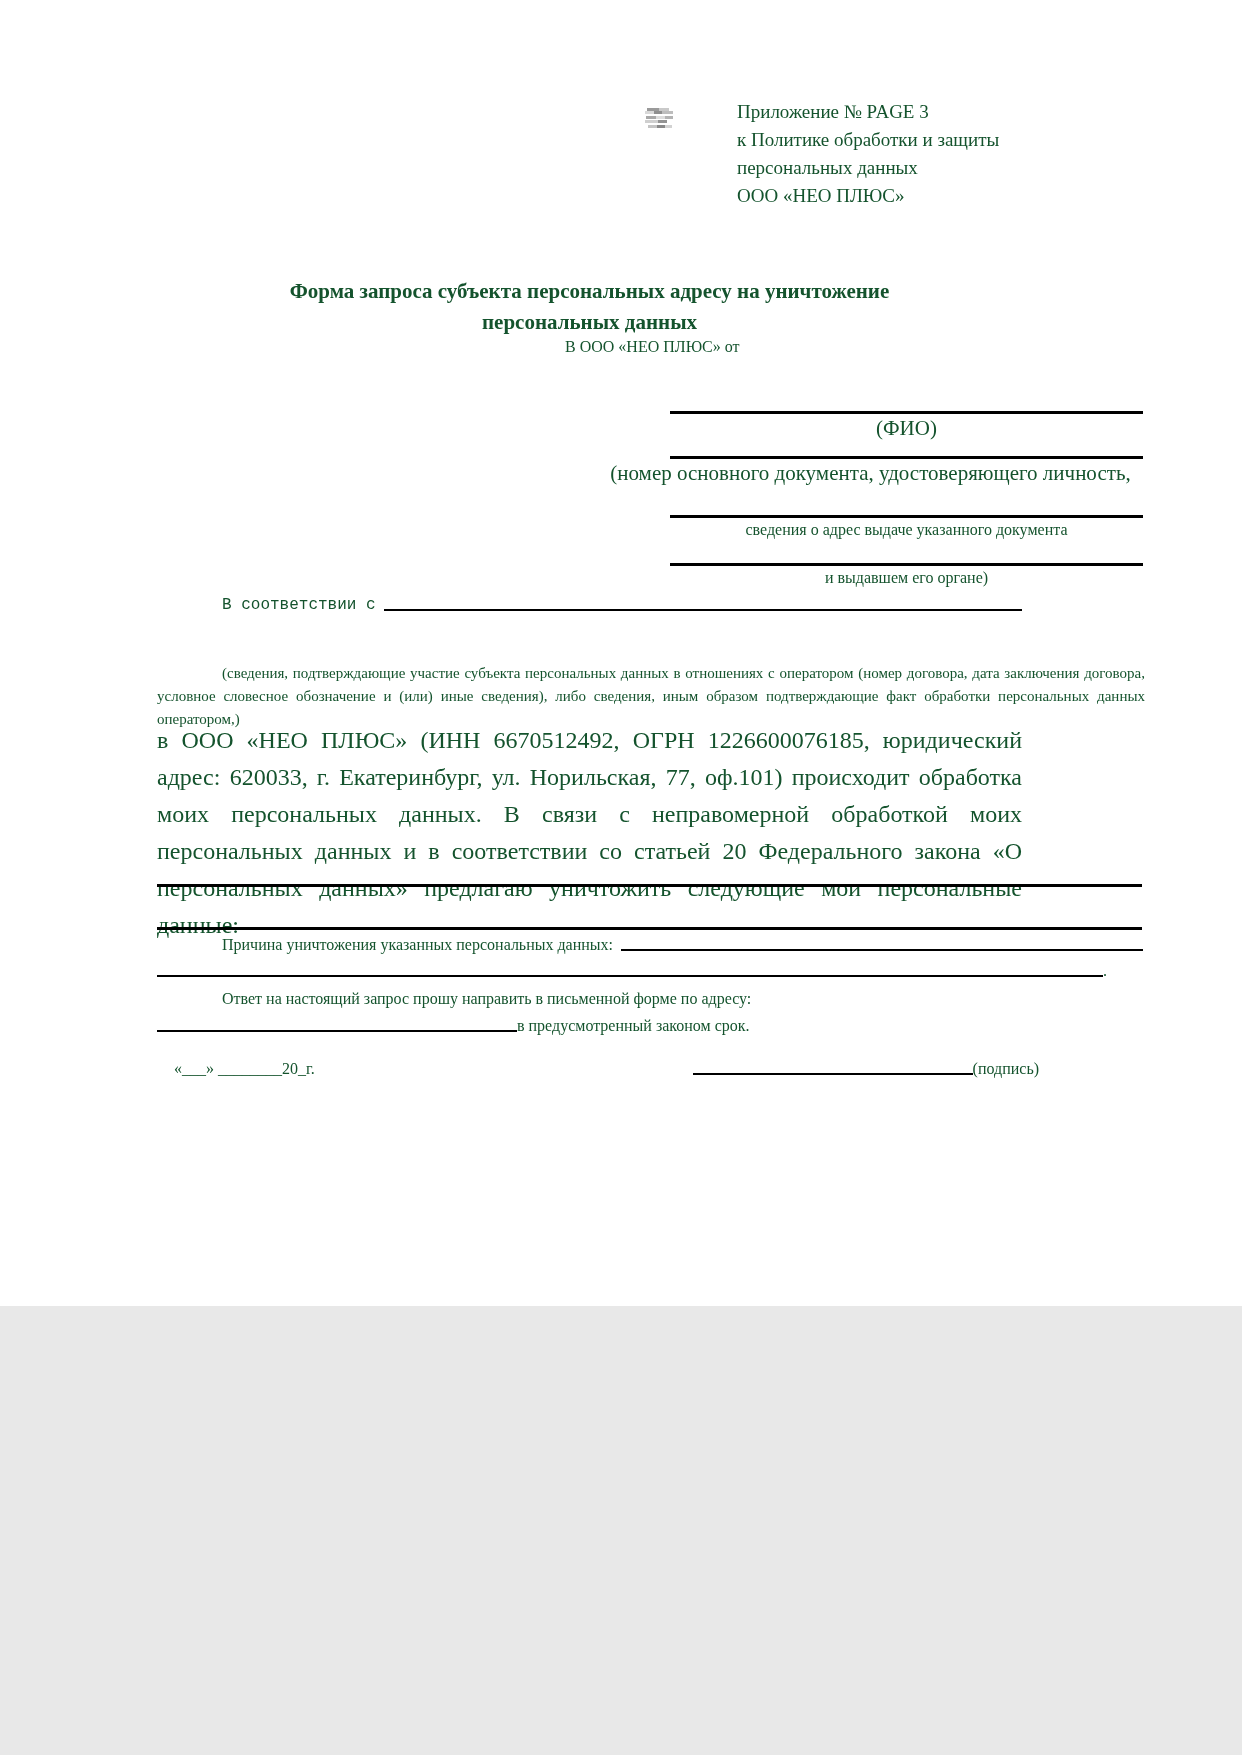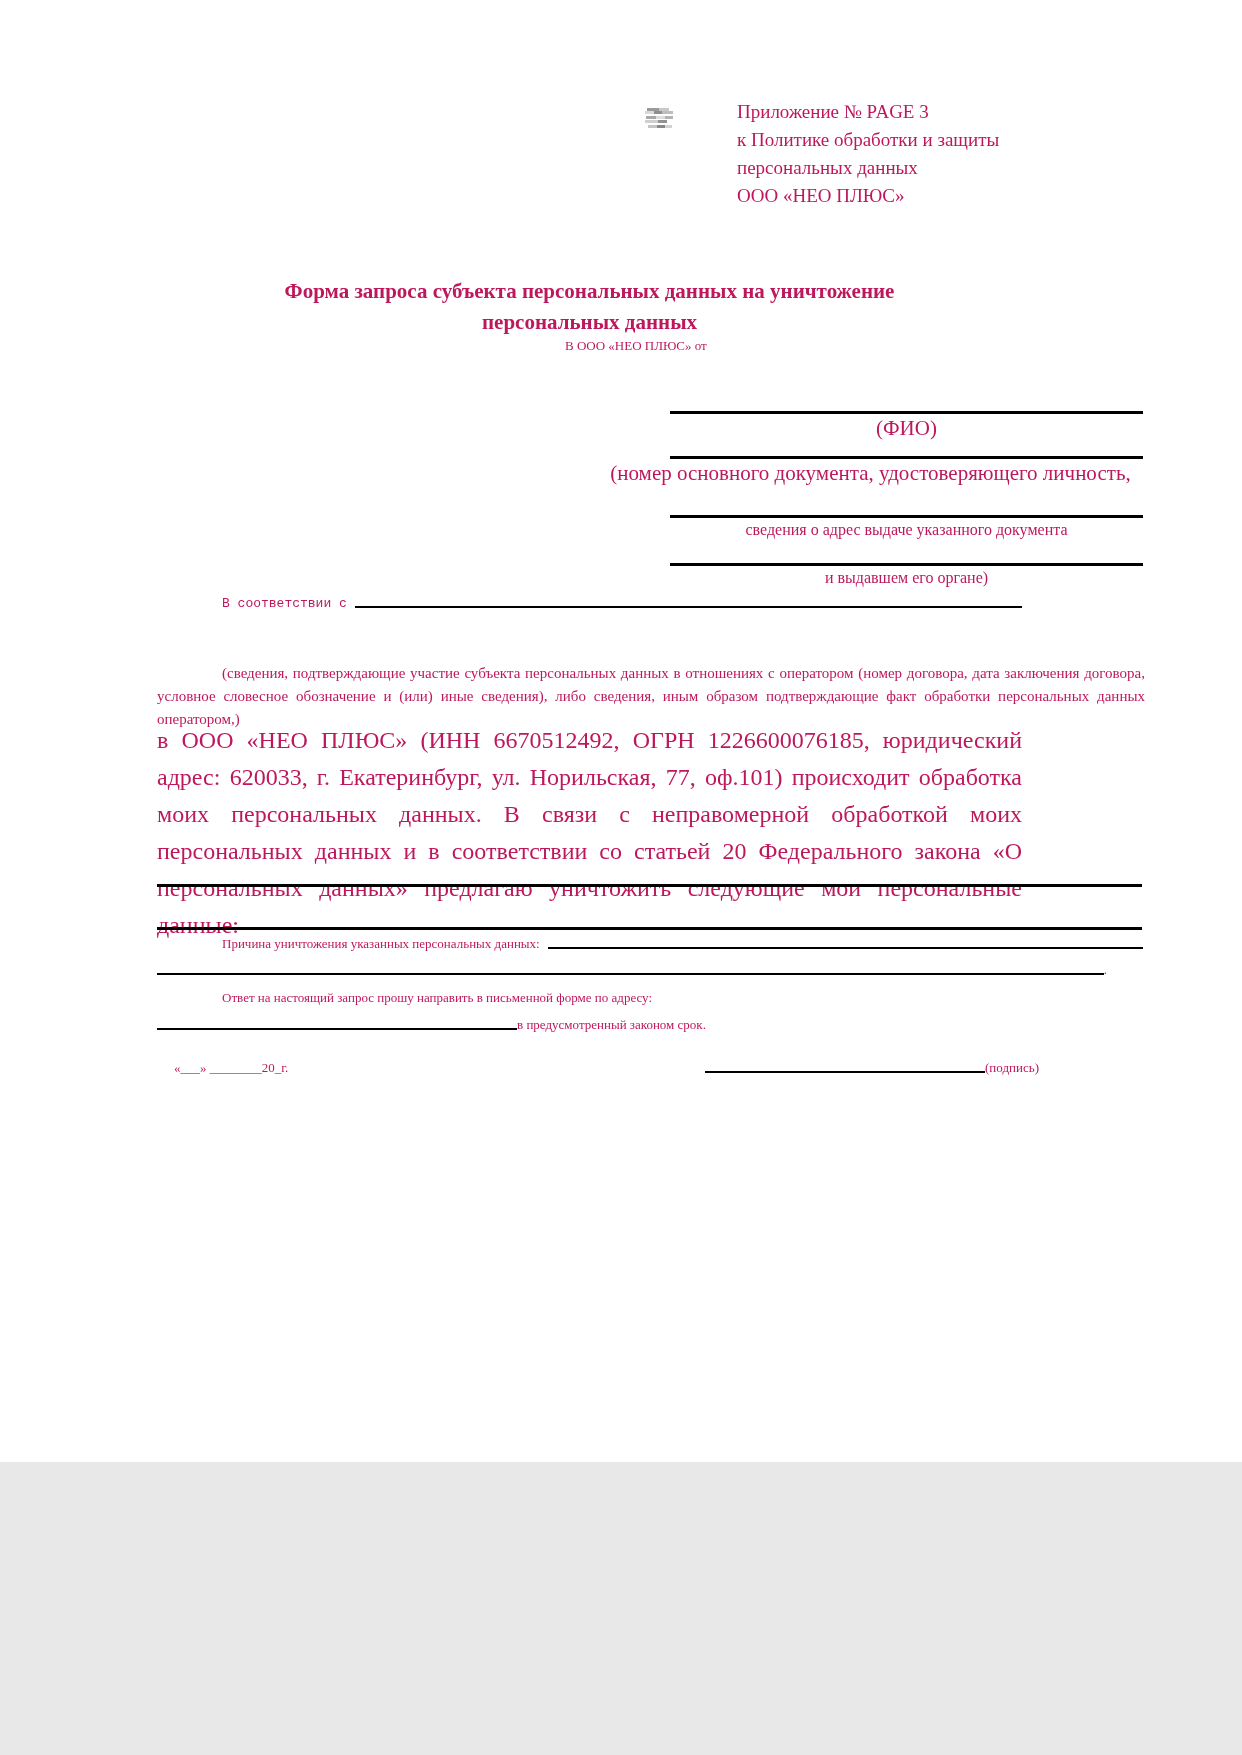--- a/index.html
+++ b/index.html
@@ -1,34 +1,34 @@
 <!DOCTYPE html>
 <html><head>
 <meta charset="utf-8">
 <style>
   html,body{margin:0;padding:0;background:#e8e8e8;}
   .page{
     position:relative;
-    width:1242px;height:1462px;
+    width:1242px;height:1306px;
     background:#ffffff;
     margin:0 auto;
     font-family:"Liberation Serif","DejaVu Serif",serif;
-    color:#be185d;
+    color:#14532d;
     overflow:hidden;
   }
   .abs{position:absolute;}
   
   .rule{border-top:3px solid #000;height:0;}
   
   .fill{flex:1 1 auto;border-bottom:2px solid #000;margin-bottom:3px;}
   .fill-fixed{flex:0 0 auto;border-bottom:2px solid #000;margin-bottom:3px;}
   .flexrow{display:flex;align-items:flex-end;}
   .header-block{font-size:19px;line-height:28px;text-align:left;}
   .doc-title{font-size:21px;font-weight:bold;text-align:center;line-height:31px;}
-  .body-text{font-size:13px;}
+  .body-text{font-size:16px;}
   .caption{text-align:center;}
   .cap17{font-size:21px;}
   .cap16{font-size:16px;}
   .fineprint{font-size:15px;line-height:23px;text-align:justify;text-indent:65px;}
   .para{font-size:24px;line-height:37px;text-align:justify;}
   .indent{padding-left:65px;}
 </style>
 </head>
 <body>
 
@@ -53,21 +53,21 @@
   </div>
 
   <div class="abs header-block" style="left:737px;top:98px;width:420px;">
     <div>Приложение №  PAGE 3</div>
     <div>к Политике обработки и защиты</div>
     <div>персональных данных</div>
     <div>ООО «НЕО ПЛЮС»</div>
   </div>
 
   <div class="abs doc-title" style="left:157px;top:276px;width:865px;">
-    <div>Форма запроса субъекта персональных данных на уничтожение</div>
+    <div>Форма запроса субъекта персональных адресу на уничтожение</div>
     <div>персональных данных</div>
   </div>
 
   <div class="abs body-text" style="left:565px;top:338px;">В ООО «НЕО ПЛЮС» от</div>
 
   <div class="abs rule" style="left:670px;top:411px;width:473px;"></div>
   <div class="abs caption cap17" style="left:670px;top:416px;width:473px;">(ФИО)</div>
 
   <div class="abs rule" style="left:670px;top:456px;width:473px;"></div>
   <div class="abs caption cap17" style="left:604px;top:461px;width:533px;">(номер основного документа, удостоверяющего личность,</div>

